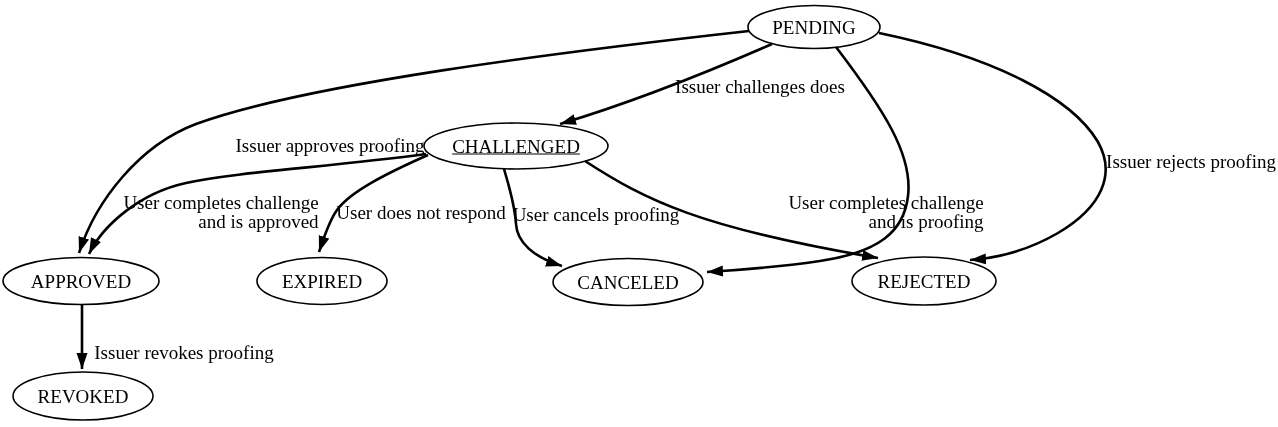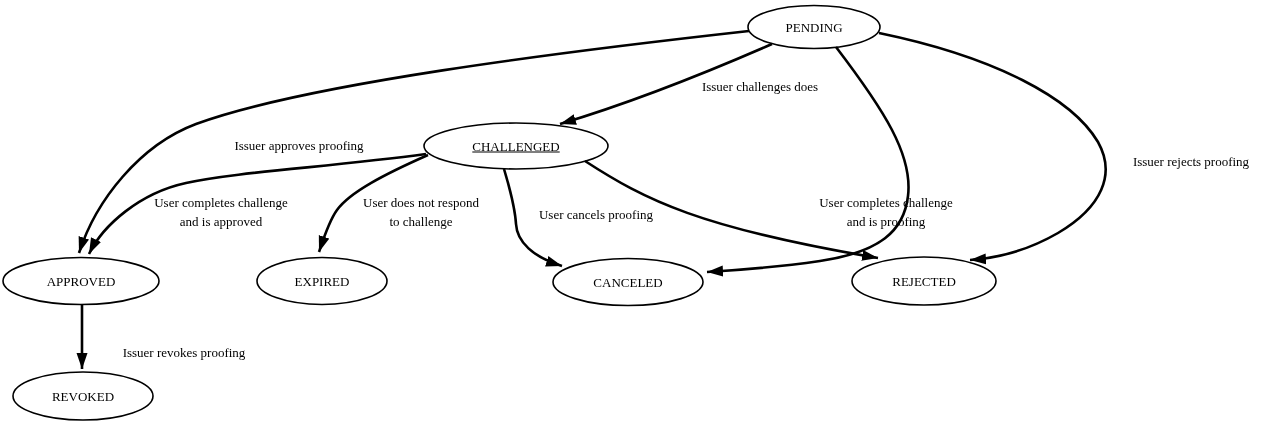--- a/index.html
+++ b/index.html
@@ -17,23 +17,23 @@
     overflow: hidden;
   }
   .canvas svg {
     position: absolute;
     left: 0;
     top: 0;
   }
   .lbl {
     position: absolute;
     transform: translate(-50%, -50%);
-    font-size: 13px;
+    font-size: 19px;
     line-height: 19px;
-    text-align: center;
+    text-align: right;
     white-space: nowrap;
   }
   .node-lbl {
     letter-spacing: 0px;
   }
   .edge-line {
     display: block;
   }
 </style>
 </head>
@@ -75,33 +75,32 @@
   <div class="lbl node-lbl" style="left:516px;  top:146px;text-decoration:underline;">CHALLENGED</div>
   <div class="lbl node-lbl" style="left:81px;   top:281px;">APPROVED</div>
   <div class="lbl node-lbl" style="left:322px;  top:281px;">EXPIRED</div>
   <div class="lbl node-lbl" style="left:628px;  top:282px;">CANCELED</div>
   <div class="lbl node-lbl" style="left:924px;  top:281px;">REJECTED</div>
   <div class="lbl node-lbl" style="left:83px;   top:396px;">REVOKED</div>
 
   <div class="lbl" style="left:760px;  top:86px;">
     <span class="edge-line">Issuer challenges does</span>
   </div>
-  <div class="lbl" style="left:299px;  top:145px;">
+  <div class="lbl" style="left:330px;  top:145px;">
     <span class="edge-line">Issuer approves proofing</span>
   </div>
   <div class="lbl" style="left:1191px; top:161px;">
     <span class="edge-line">Issuer rejects proofing</span>
   </div>
   <div class="lbl" style="left:221px;  top:212px;">
     <span class="edge-line">User completes challenge</span>
     <span class="edge-line">and is approved</span>
   </div>
   <div class="lbl" style="left:421px;  top:212px;">
     <span class="edge-line">User does not respond</span>
-    <span class="edge-line">to challenge</span>
   </div>
   <div class="lbl" style="left:596px;  top:214px;">
     <span class="edge-line">User cancels proofing</span>
   </div>
   <div class="lbl" style="left:886px;  top:212px;">
     <span class="edge-line">User completes challenge</span>
     <span class="edge-line">and is proofing</span>
   </div>
   <div class="lbl" style="left:184px;  top:339px;margin-top:13px;">
     <span class="edge-line">Issuer revokes proofing</span>

